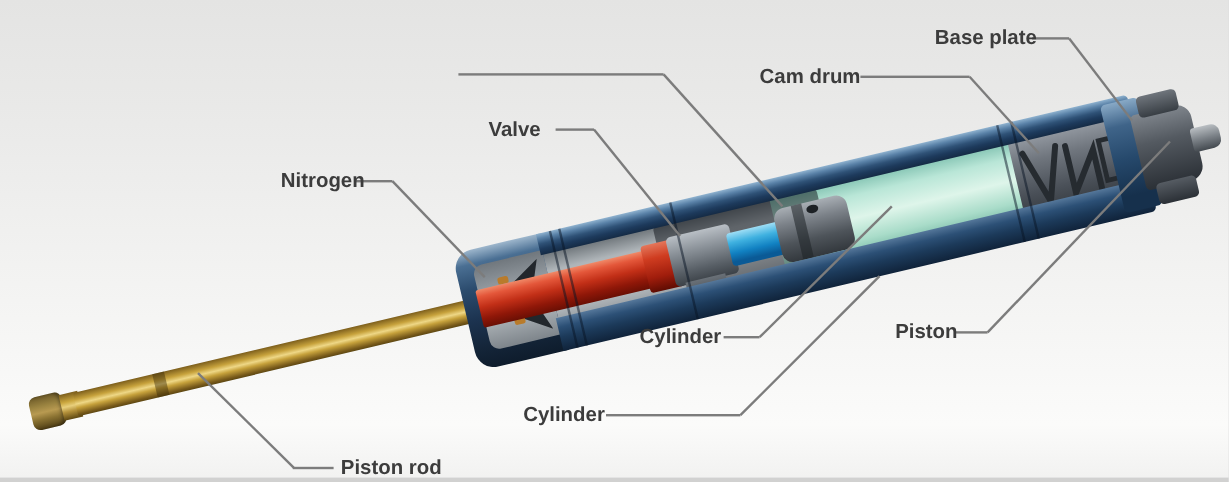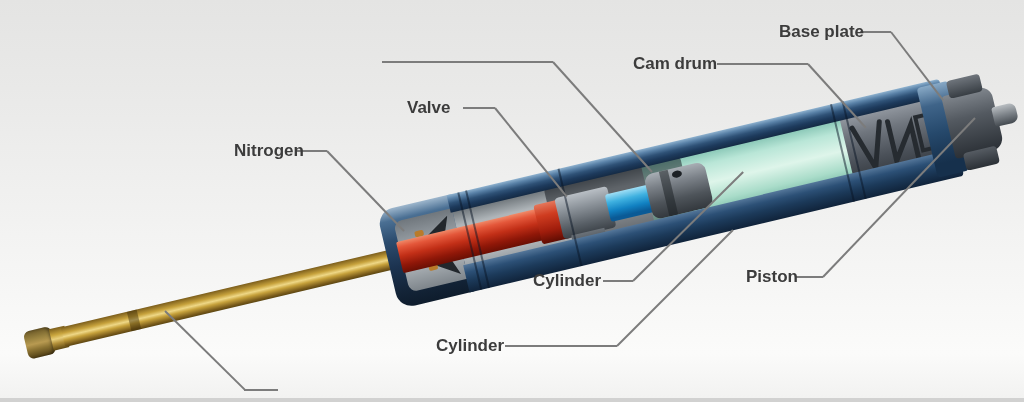--- a/index.html
+++ b/index.html
@@ -194,15 +194,16 @@
   <div class="ln ln-d" id="ln-pistonrod-d"></div>
   <div class="ln" id="ln-pistonrod-h"></div>
 
   <div class="lbl" id="lbl-piston">Valve</div>
   <div class="lbl" id="lbl-sealing">Nitrogen</div>
   <div class="lbl" id="lbl-cam-drum">Cam drum</div>
   <div class="lbl" id="lbl-base-plate">Base plate</div>
   <div class="lbl" id="lbl-nitrogen">Cylinder</div>
   <div class="lbl" id="lbl-valve">Piston</div>
   <div class="lbl" id="lbl-cylinder">Cylinder</div>
+  <div class="lbl" id="lbl-piston-rod">Piston rod</div>
 
   <div class="bottom-strip"></div>
 </div>
 
 </body></html>

